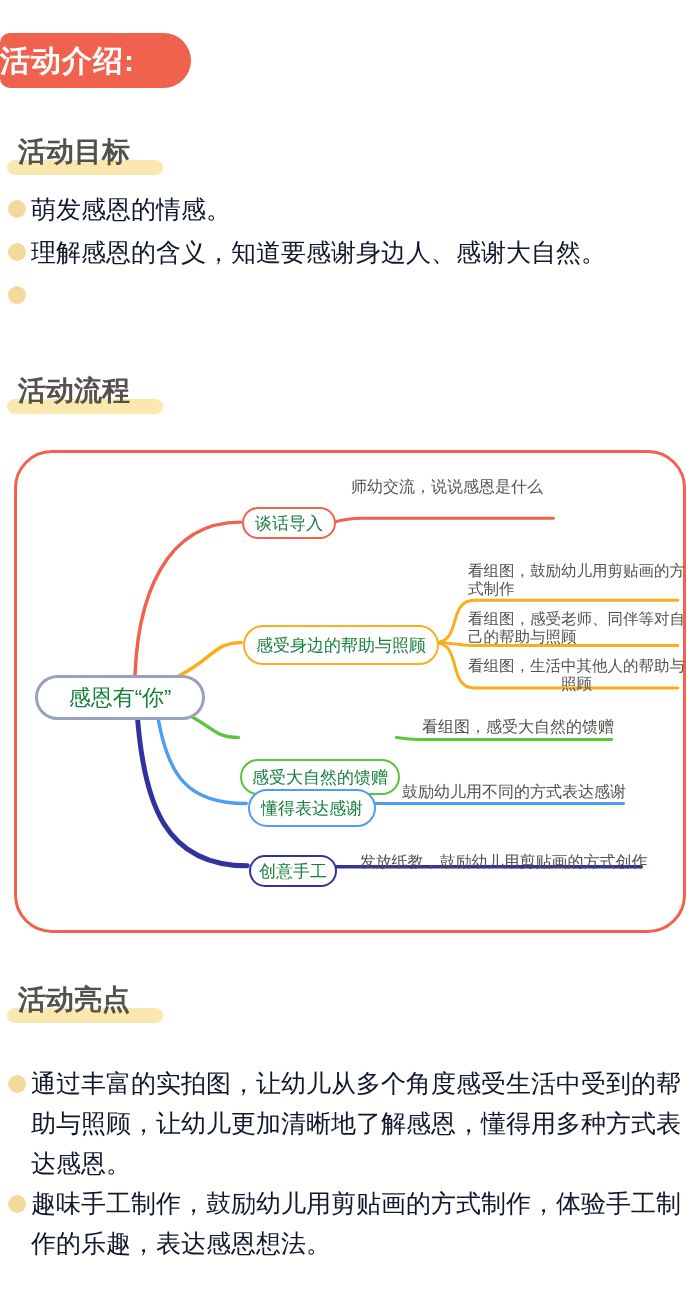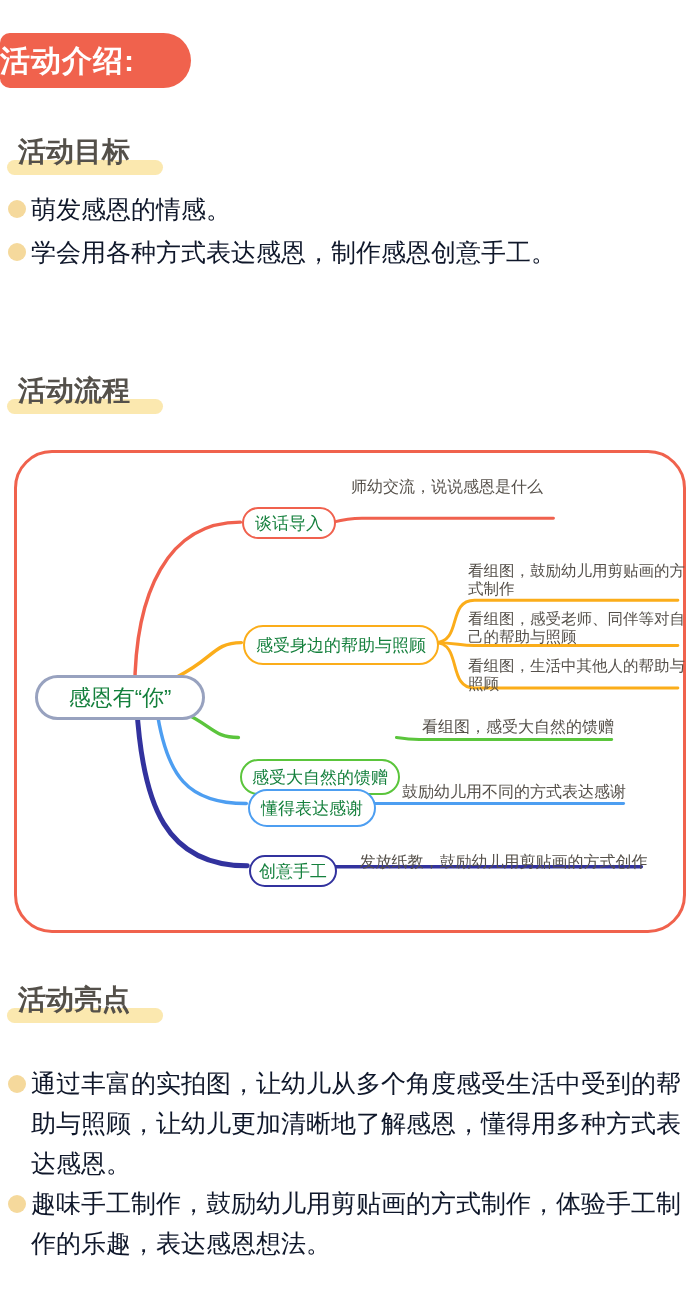--- a/index.html
+++ b/index.html
@@ -55,41 +55,44 @@
   .n4 { left:231px; top:336px; width:128px; height:38px; border:2.5px solid #4D9EF1; border-radius:19px; }
   .n5 { left:232px; top:402px; width:88px;  height:32px; border:2.5px solid #32329E; border-radius:16px; }
 
   .leaf { position:absolute; font-size:16px; color:#55504A; line-height:22px; }
   .leaf.center { text-align:center; }
   .lf1 { left:320px; top:24px;  width:220px; height:22px;font-family:Liberation Mono, monospace; }
   .lf3 { left:398px; top:263px; width:206px; height:22px; }
   .lf4 { left:378px; top:328px; width:238px; height:22px; }
   .lf5 { left:334px; top:398px; width:305px; height:22px; }
   .child-leaf { left:451px; width:217px; font-size:15.5px; line-height:17.5px; }
-  .lc1 { top:109px; } .lc2 { top:157px; } .lc3 { top:204px; }
+  .lc1 { top:109px; } .lc2 { top:157px; } .lc3 { top:204px;text-align:center; }
 </style>
 </head>
 <body>
 
 <div class="page">
 
   <div class="badge">活动介绍:</div>
 
   <div class="heading h1">
     <span class="bar"></span>
     <span class="txt">活动目标</span>
   </div>
   <div class="bullets bl1">
     <div class="bullet">
       <span class="dot"></span>
       <span class="btxt">萌发感恩的情感。</span>
     </div>
     <div class="bullet">
       <span class="dot"></span>
-      <span class="btxt">学会用各种方式表达感恩，制作感恩创意手工。</span>
+      <span class="btxt">理解感恩的含义，知道要感谢身边人、感谢大自然。</span>
+    </div>
+    <div class="bullet">
+      <span class="dot"></span>
     </div>
   </div>
 
   <div class="heading h2">
     <span class="bar"></span>
     <span class="txt">活动流程</span>
   </div>
 
   <div class="mindmap">
     <svg viewBox="0 0 672 483">

